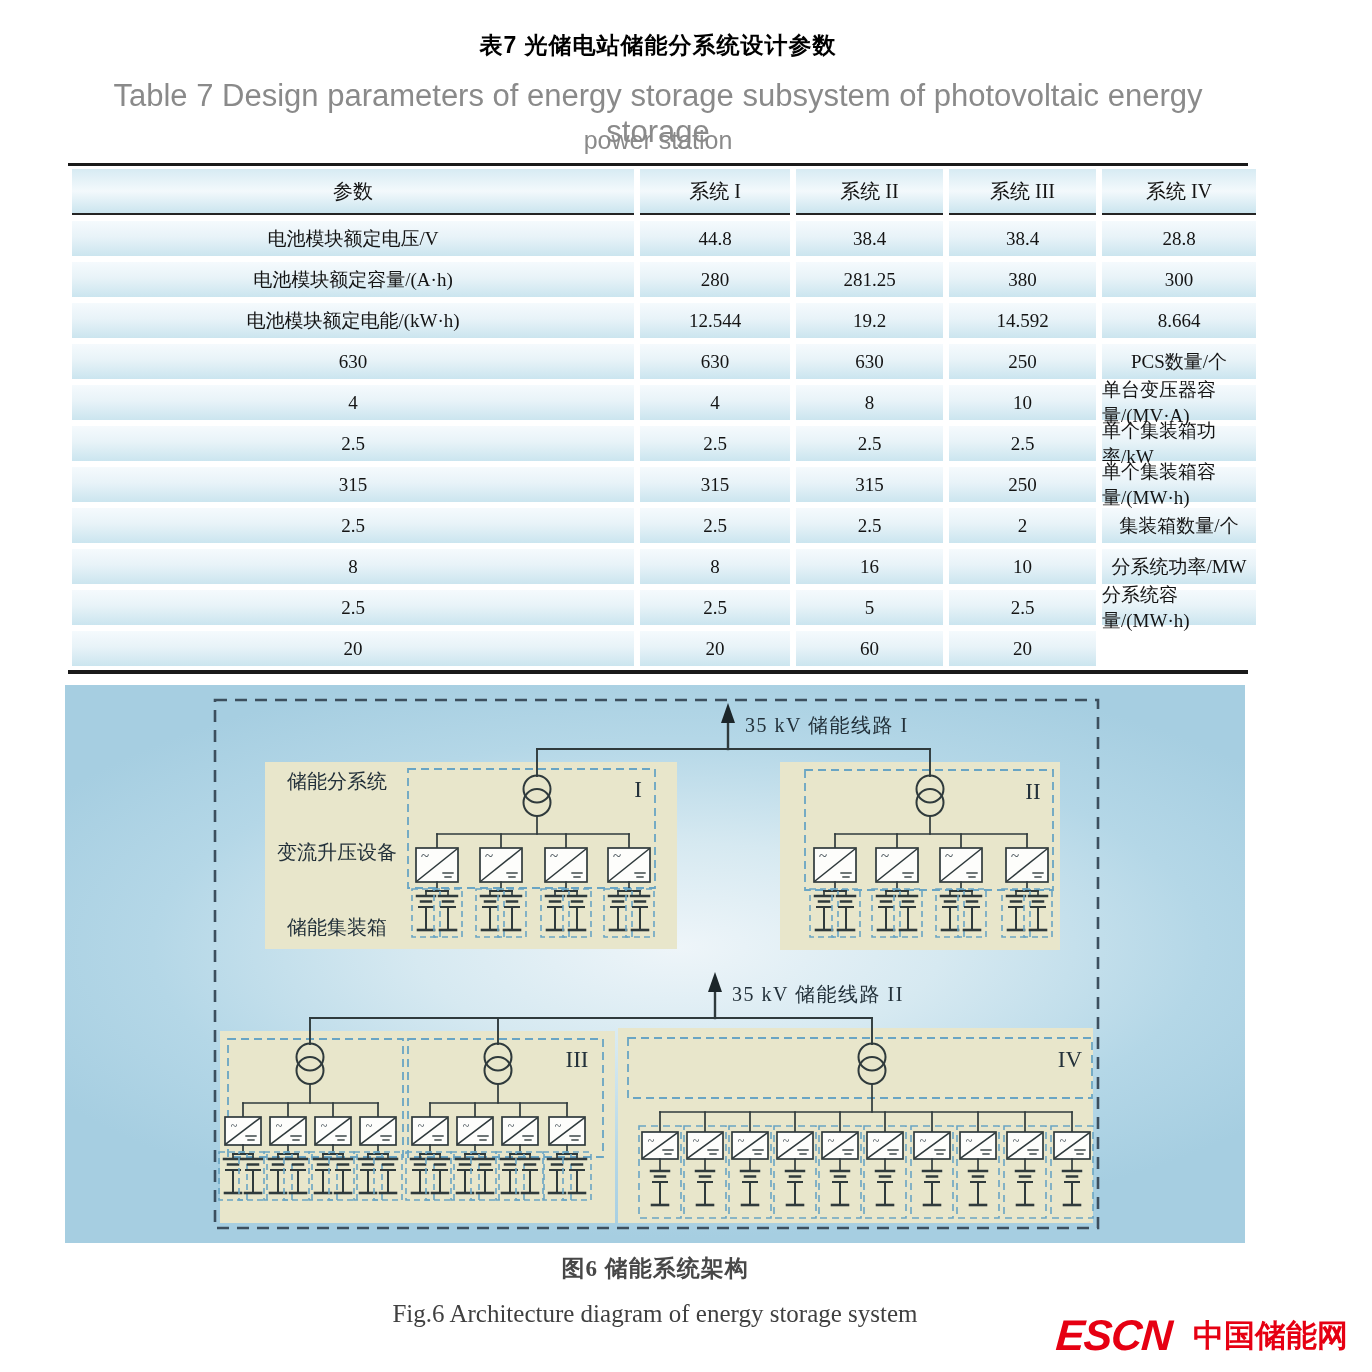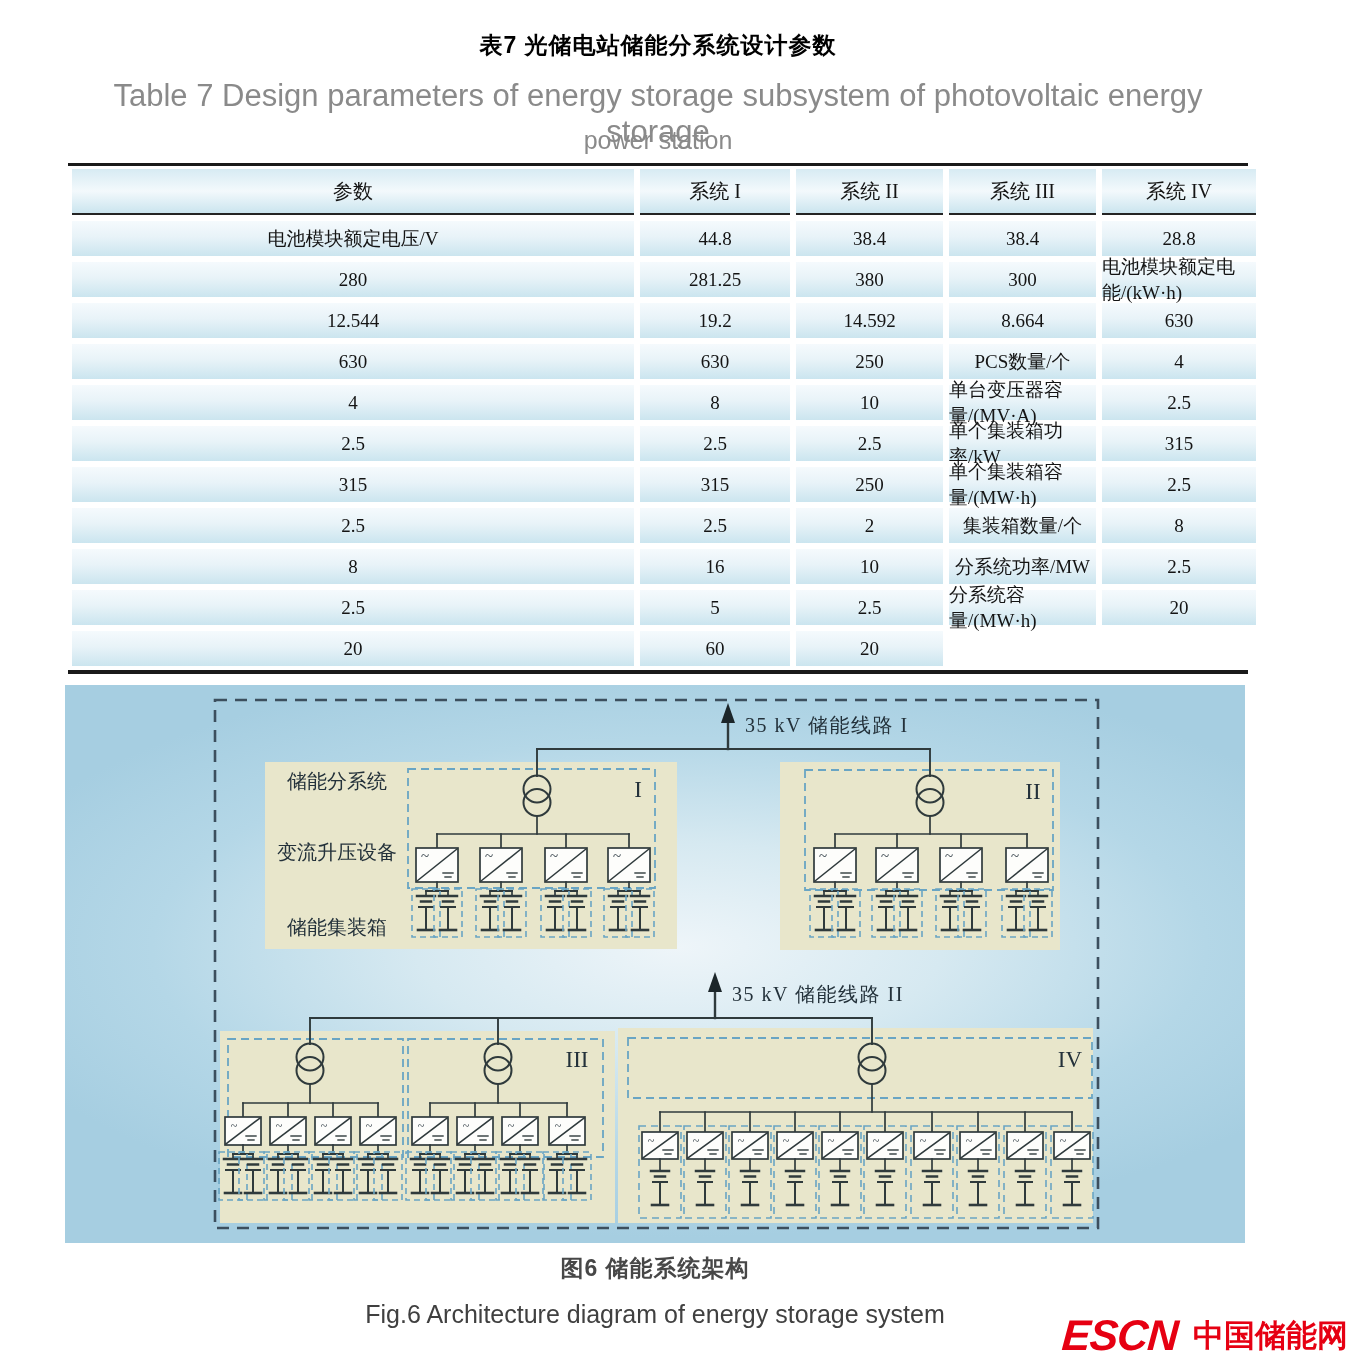--- a/index.html
+++ b/index.html
@@ -21,28 +21,28 @@
       border-bottom:2px solid #242424;}
   .cell{height:35px;display:flex;align-items:center;justify-content:center;
       font-family:"Liberation Serif","DejaVu Serif",serif;font-size:19px;color:#141414;
       background:linear-gradient(180deg,#f5fafd 0%,#e8f3f8 45%,#cbe5ef 100%);}
   
   .figure{position:absolute;left:65px;top:685px;width:1180px;height:558px;
           background:radial-gradient(ellipse 62% 52% at 52% 47%,
             #eef5f9 0%, #d6e9f1 36%, #b4d7e7 72%, #a6cee1 100%);}
   .figure svg{display:block;width:1180px;height:558px;}
   
-  .caps{position:absolute;left:65px;width:1180px;text-align:center;}
+  .caps{position:absolute;left:65px;width:1180px;text-align:center;font-family:Liberation Serif, serif;}
   .c-zh{top:1253px;font-size:23px;color:#474747;font-weight:600;letter-spacing:1px;}
   .c-en{top:1300px;font-size:25px;color:#404040;}
   
   .logo{position:absolute;top:1314px;right:24px;display:flex;align-items:center;}
   .logo-escn{color:#e60012;font-weight:800;font-style:italic;font-size:43px;
              letter-spacing:-1px;transform:skewX(-4deg);line-height:1;}
-  .logo-zh{color:#e60012;font-weight:700;font-size:31px;margin-left:16px;line-height:1;}
+  .logo-zh{color:#e60012;font-weight:700;font-size:31px;margin-left:22px;line-height:1;}
 </style>
 </head>
 <body>
 
 <div class="page">
 
   <div class="titles t-zh">表7  光储电站储能分系统设计参数</div>
   <div class="titles t-en">Table 7  Design parameters of energy storage subsystem of photovoltaic energy storage</div>
   <div class="titles t-en2">power station</div>
 
@@ -51,20 +51,21 @@
         <div class="th">参数</div>
         <div class="th">系统 I</div>
         <div class="th">系统 II</div>
         <div class="th">系统 III</div>
         <div class="th">系统 IV</div>
         <div class="cell">电池模块额定电压/V</div>
         <div class="cell">44.8</div>
         <div class="cell">38.4</div>
         <div class="cell">38.4</div>
         <div class="cell">28.8</div>
+        <div class="cell">电池模块额定容量/(A·h)</div>
         <div class="cell">280</div>
         <div class="cell">281.25</div>
         <div class="cell">380</div>
         <div class="cell">300</div>
         <div class="cell">电池模块额定电能/(kW·h)</div>
         <div class="cell">12.544</div>
         <div class="cell">19.2</div>
         <div class="cell">14.592</div>
         <div class="cell">8.664</div>
         <div class="cell">630</div>

